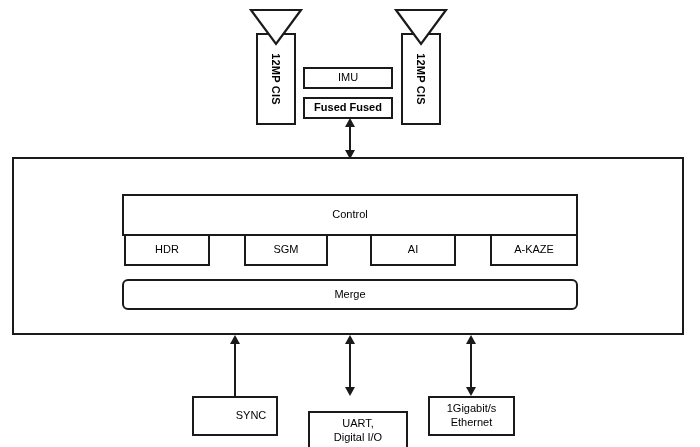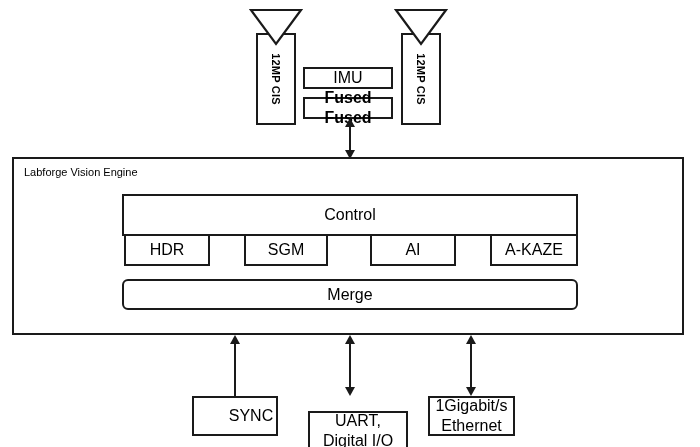--- a/index.html
+++ b/index.html
@@ -23,21 +23,21 @@
   
   .box {
     position: absolute;
     box-sizing: border-box;
     background: #ffffff;
     border: 2px solid #1a1a1a;
     display: flex;
     align-items: center;
     justify-content: center;
     text-align: center;
-    font-size: 16px;
+    font-size: 11px;
     line-height: 1.25;
     color: #000000;
   }
 
   
   .cam-body {
     position: absolute;
     box-sizing: border-box;
     background: #ffffff;
     border: 2px solid #1a1a1a;
@@ -113,21 +113,20 @@
   </div>
 
   <svg class="arrow" style="left:339px; top:118px;" width="22" height="41" viewBox="0 0 22 41">
     <line x1="11" y1="7" x2="11" y2="34" stroke="#1a1a1a" stroke-width="2"></line>
     <polygon points="11,0 6,9 16,9" fill="#1a1a1a"></polygon>
     <polygon points="11,41 6,32 16,32" fill="#1a1a1a"></polygon>
   </svg>
 
   <div id="engine-box" style="left:12px; top:157px; width:672px; height:178px;"></div>
 
-  <div id="engine-title" style="left:24px; top:166px;">Labforge Vision Engine</div>
 
   <div class="box" style="left:122px; top:194px; width:456px; height:42px;">
     <span>Control</span>
   </div>
 
   <div class="box" style="left:124px; top:234px; width:86px; height:32px;">
     <span>HDR</span>
   </div>
 
   <div class="box" style="left:244px; top:234px; width:84px; height:32px;">

